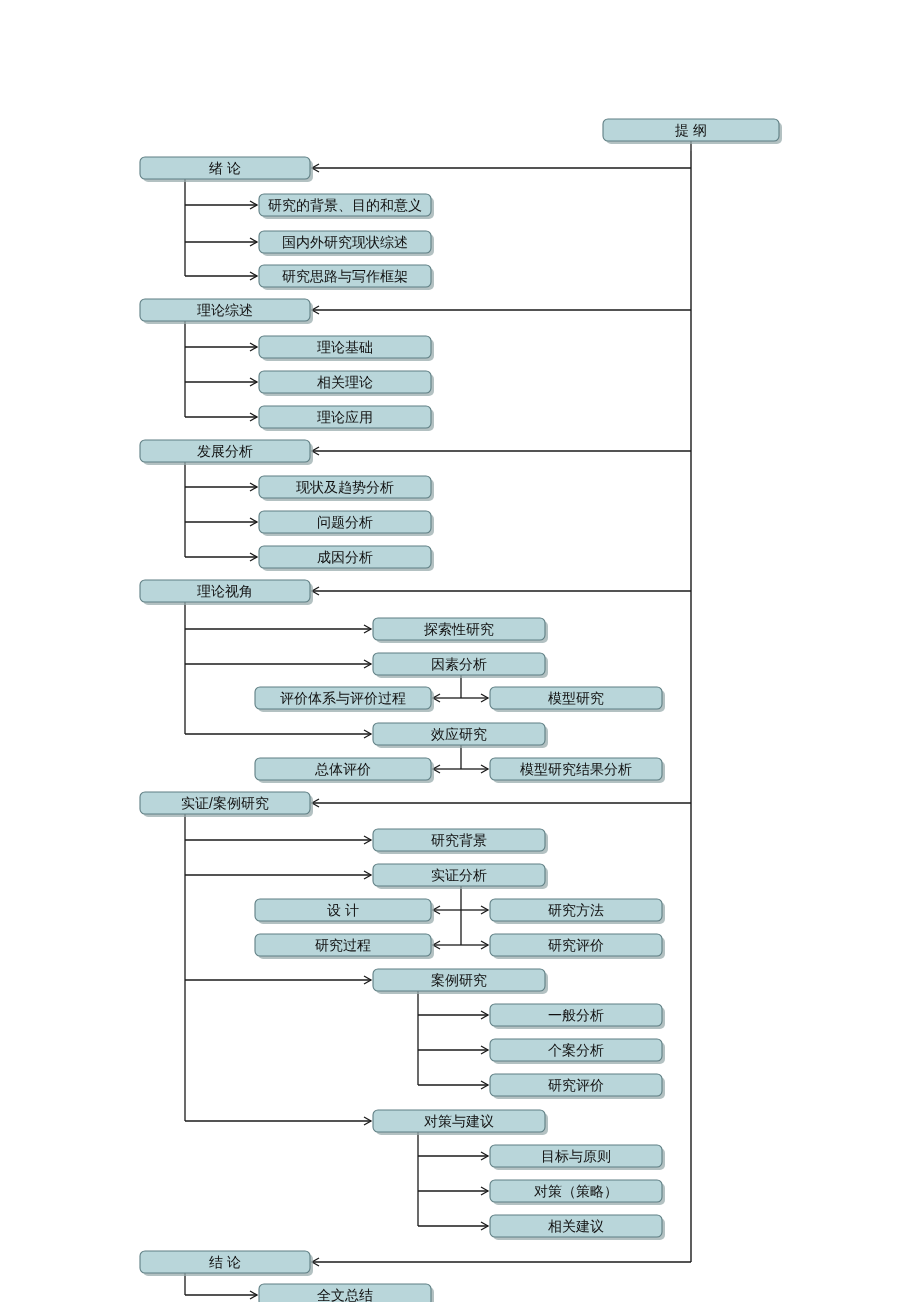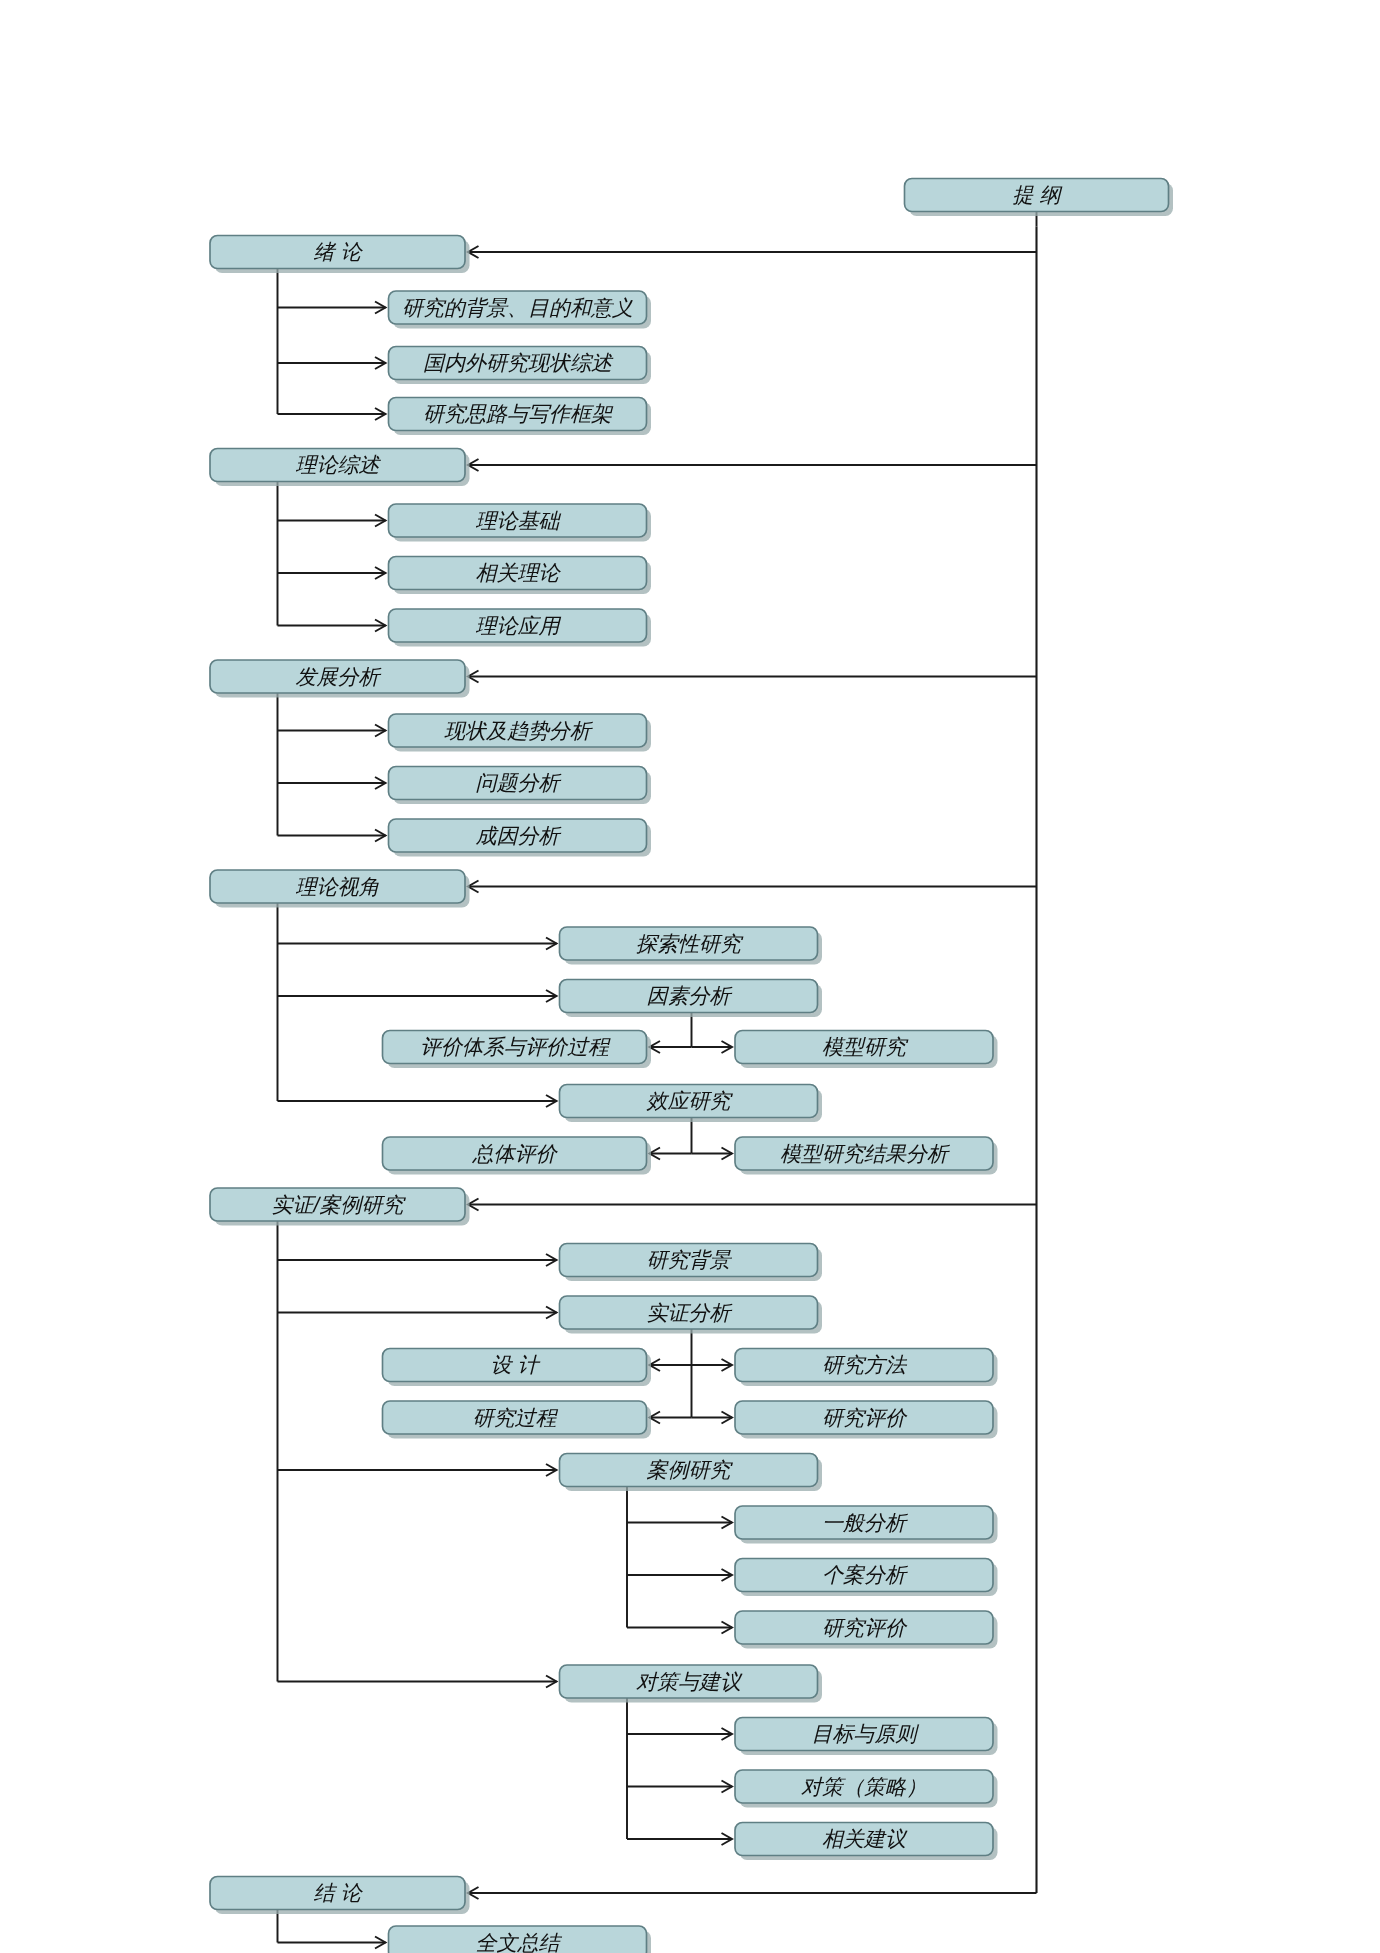--- a/index.html
+++ b/index.html
@@ -11,21 +11,20 @@
     width: 920px;
     height: 1302px;
     font-family: "Liberation Sans", "DejaVu Sans", sans-serif;
     overflow: hidden;
   }
   #canvas {
     position: relative;
     width: 920px;
     height: 1302px;
     background: #ffffff;
-    font-style: italic;
   }
   svg#diagram {
     position: absolute;
     top: 0;
     left: 0;
     width: 920px;
     height: 1302px;
     display: block;
   }
   .node-rect {

